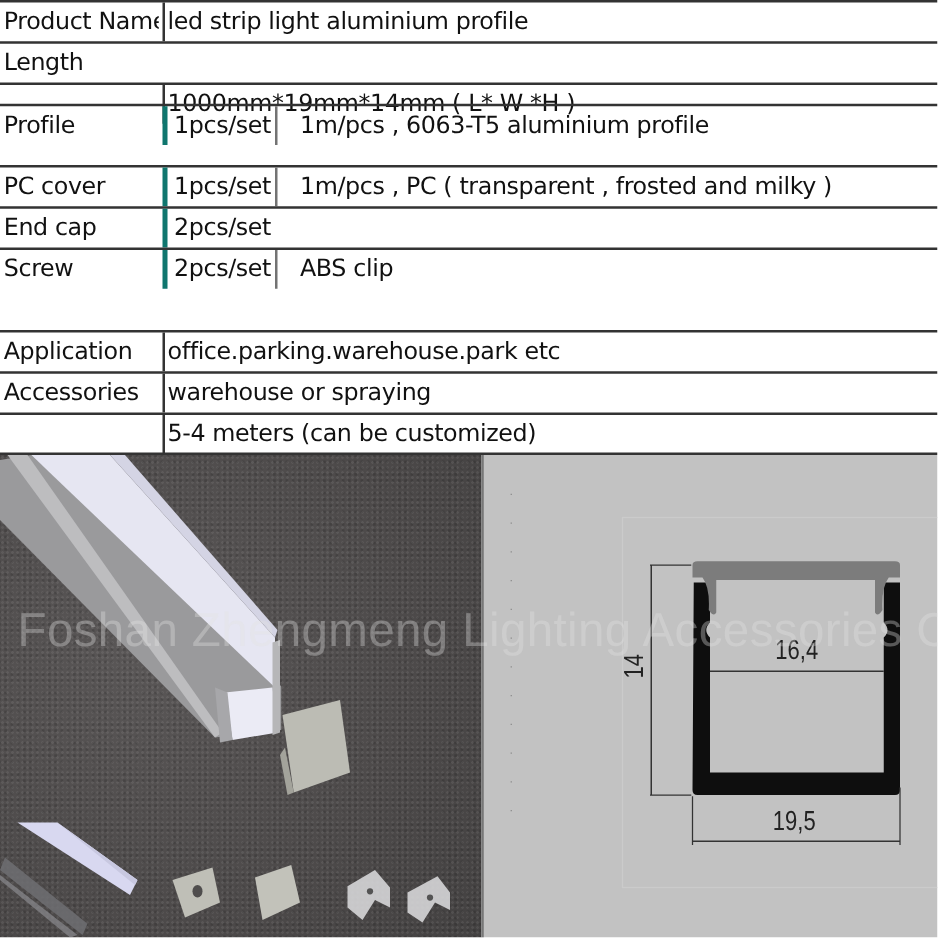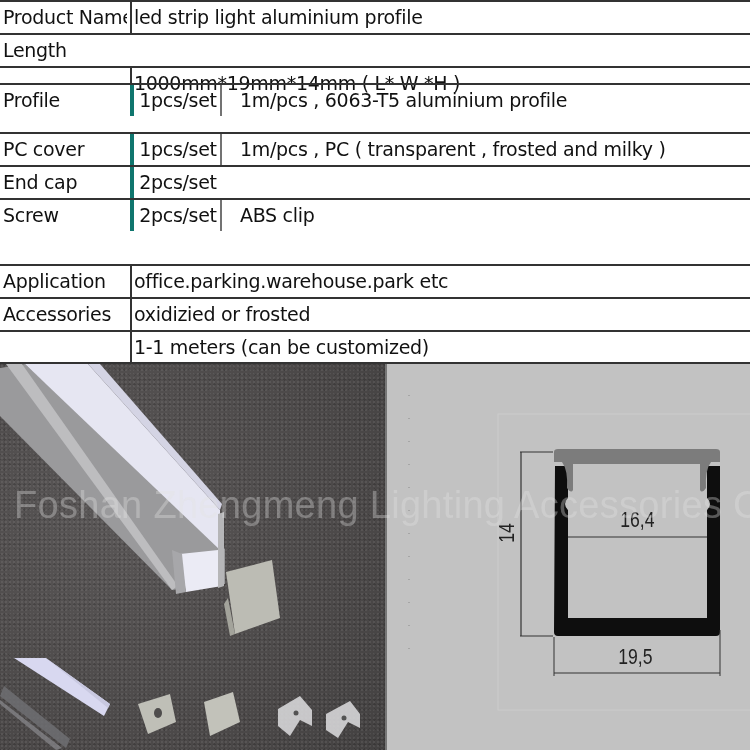--- a/index.html
+++ b/index.html
@@ -64,25 +64,25 @@
   </div>
 
 
   <div class="row" style="top:264px">
     <div class="cell c-value">office.parking.warehouse.park etc</div>
     <div class="cell c-label">Application</div>
   </div>
 
   <div class="row" style="top:297px">
     <div class="cell c-label">Accessories</div>
-    <div class="cell c-value">oxidizied or frosted</div>
+    <div class="cell c-value">warehouse or spraying</div>
   </div>
 
   <div class="row" style="top:330px">
-    <div class="cell c-value">1-1 meters (can be customized)</div>
+    <div class="cell c-value">5-4 meters (can be customized)</div>
   </div>
   <div class="table-bottom"></div>
 </div>
 
 <div class="photo">
   <svg width="385" height="386" viewBox="0 0 385 386" style="position:absolute;left:0;top:0">
 
     <polygon points="0,4 25,0 225,185 225,220 172,226 0,52" fill="#9a9a9c"></polygon>
     <polygon points="6,0 22,0 178,222 172,226" fill="#bdbdbf"></polygon>
     <polygon points="25,0 88,0 220,146 220,186" fill="#e6e6f2"></polygon>

